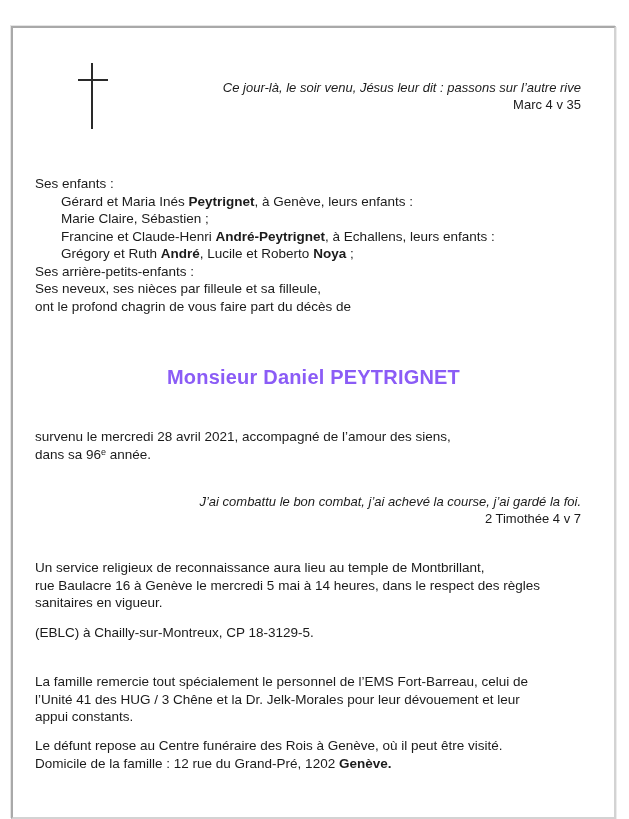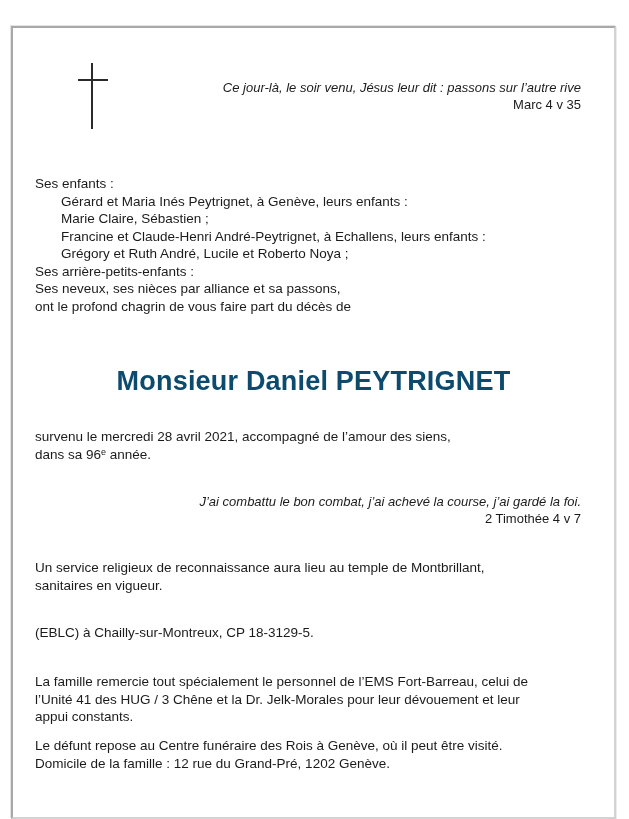--- a/index.html
+++ b/index.html
@@ -27,28 +27,28 @@
 
   .quote { position: absolute; right: 33px; text-align: right; font-size: 13px; line-height: 17px; }
   .quote .q-text { font-style: italic; }
   .quote .q-ref { font-style: normal; }
   .quote1 { top: 51px; }
   .quote2 { top: 465px; }
 
   .textblock { position: absolute; left: 22px; right: 22px; font-size: 13.5px; line-height: 17.5px; }
   .textblock .line { white-space: pre-wrap; min-height: 17.5px; }
   .textblock .line.indent { padding-left: 26px; }
-  .b { font-weight: normal; text-align: center; }
+  .b { font-weight: bold; text-align: center; }
   .sup { font-size: 9px; position: relative; top: -4px; }
 
   .family { top: 147px; }
   .deceased {
     position: absolute; left: 0; right: 0; top: 338px;
     text-align: center;
-    font-size: 27px; font-weight: bold; color: #0c4a6e;
+    font-size: 20px; font-weight: bold; color: #8b5cf6;
     letter-spacing: 0.2px;
   }
   .p-death    { top: 400px; }
   .p-service  { top: 531px; }
   .p-donation { top: 596px; }
   .p-thanks   { top: 645px; }
   .p-repose   { top: 709px; }
 </style>
 </head>
 <body>
@@ -66,38 +66,39 @@
       <div class="q-ref">Marc 4 v 35</div>
     </div>
 
     <div class="textblock family">
         <div class="line"><span>Ses enfants :</span></div>
         <div class="line indent"><span>Gérard et Maria Inés </span><span class="b">Peytrignet</span><span>, à Genève, leurs enfants :</span></div>
         <div class="line indent"><span>Marie Claire, Sébastien ;</span></div>
         <div class="line indent"><span>Francine et Claude-Henri </span><span class="b">André-Peytrignet</span><span>, à Echallens, leurs enfants :</span></div>
         <div class="line indent"><span>Grégory et Ruth </span><span class="b">André</span><span>, Lucile et Roberto </span><span class="b">Noya</span><span> ;</span></div>
         <div class="line"><span>Ses arrière-petits-enfants :</span></div>
-        <div class="line"><span>Ses neveux, ses nièces par alliance et sa passons,</span></div>
+        <div class="line"><span>Ses neveux, ses nièces par filleule et sa filleule,</span></div>
         <div class="line"><span>ont le profond chagrin de vous faire part du décès de</span></div>
       </div>
 
     <h1 class="deceased">Monsieur Daniel PEYTRIGNET</h1>
 
     <div class="textblock p-death">
         <div class="line"><span>survenu le mercredi 28 avril 2021, accompagné de l’amour des siens,</span></div>
         <div class="line"><span>dans sa 96</span><span class="sup">e</span><span> année.</span></div>
       </div>
 
     <div class="quote quote2">
       <div class="q-text">J’ai combattu le bon combat, j’ai achevé la course, j’ai gardé la foi.</div>
       <div class="q-ref">2 Timothée 4 v 7</div>
     </div>
 
     <div class="textblock p-service">
         <div class="line"><span>Un service religieux de reconnaissance aura lieu au temple de Montbrillant,</span></div>
+        <div class="line"><span>rue Baulacre 16 à Genève le mercredi 5 mai à 14 heures, dans le respect des règles</span></div>
         <div class="line"><span>sanitaires en vigueur.</span></div>
       </div>
     <div class="textblock p-donation">
         <div class="line"><span>(EBLC) à Chailly-sur-Montreux, CP 18-3129-5.</span></div>
       </div>
     <div class="textblock p-thanks">
         <div class="line"><span>La famille remercie tout spécialement le personnel de l’EMS Fort-Barreau, celui de</span></div>
         <div class="line"><span>l’Unité 41 des HUG / 3 Chêne et la Dr. Jelk-Morales pour leur dévouement et leur</span></div>
         <div class="line"><span>appui constants.</span></div>
       </div>

